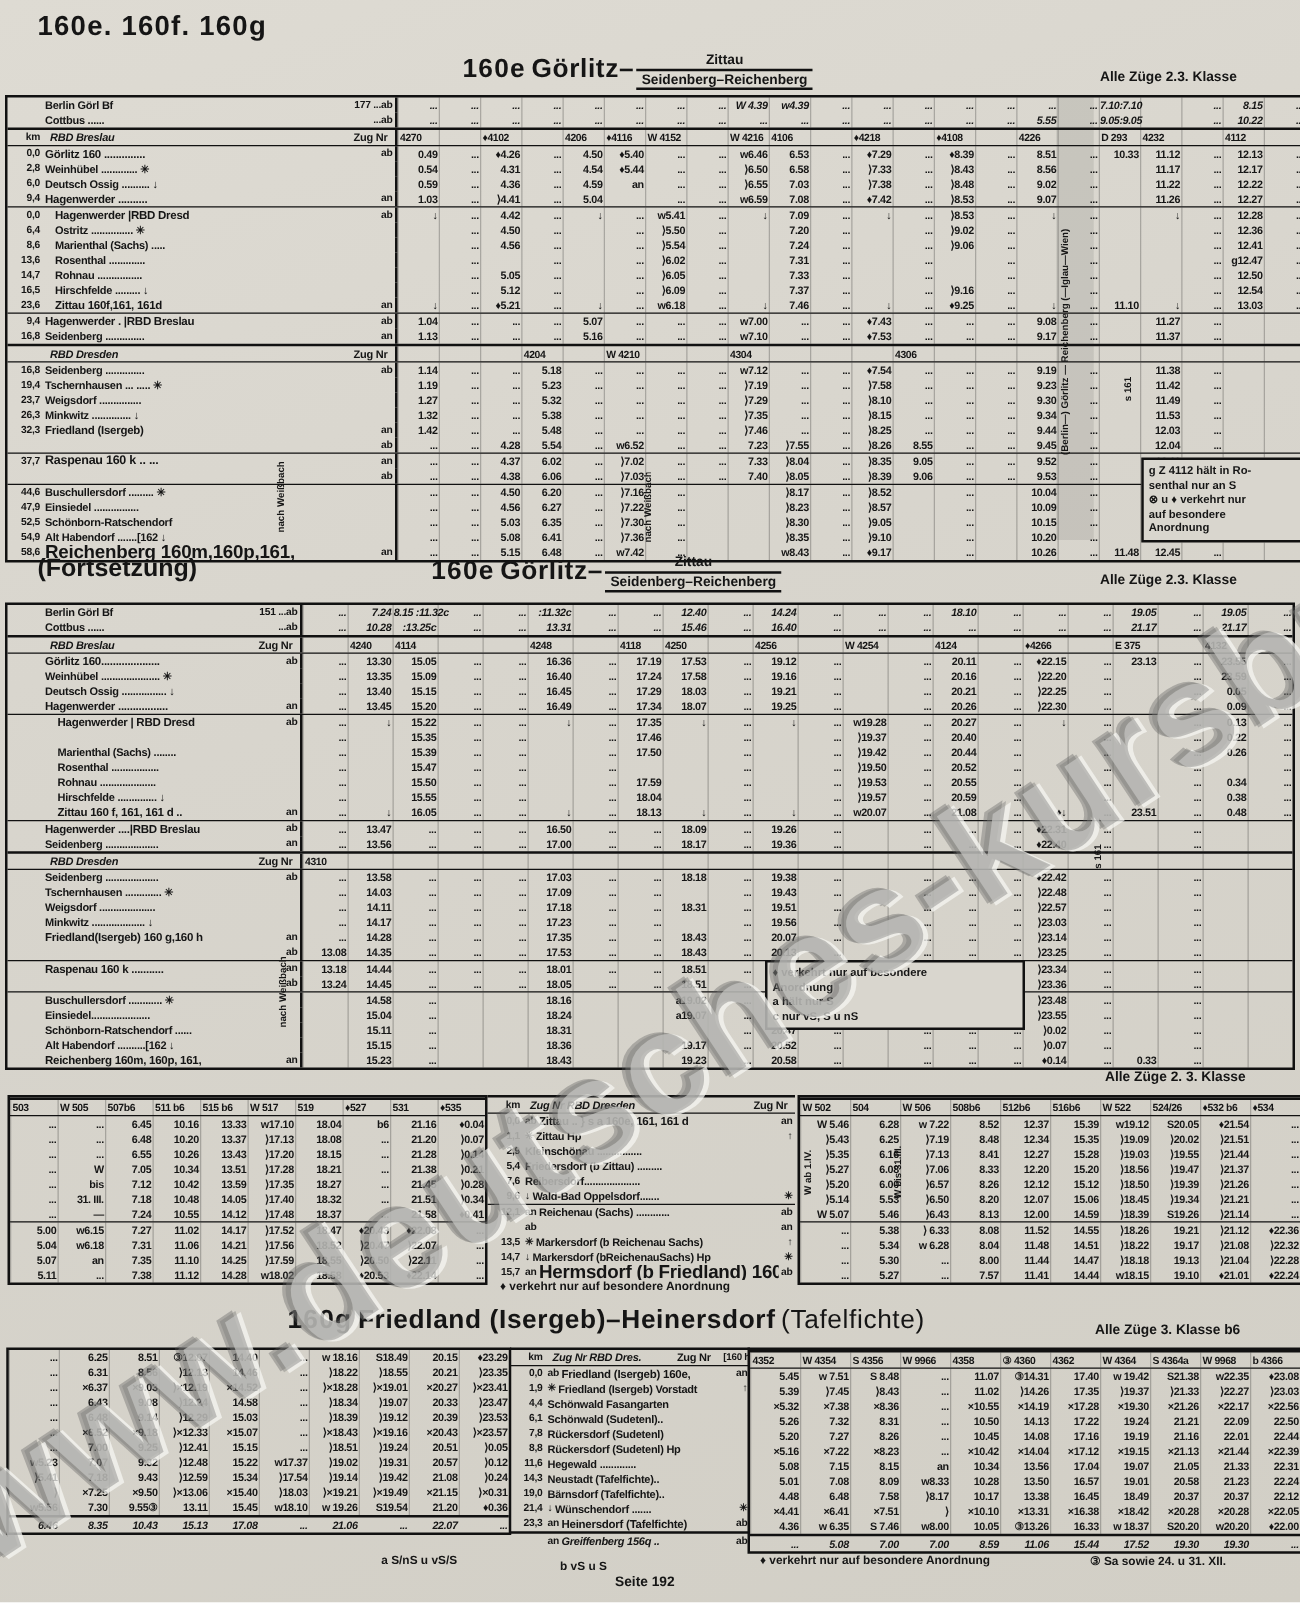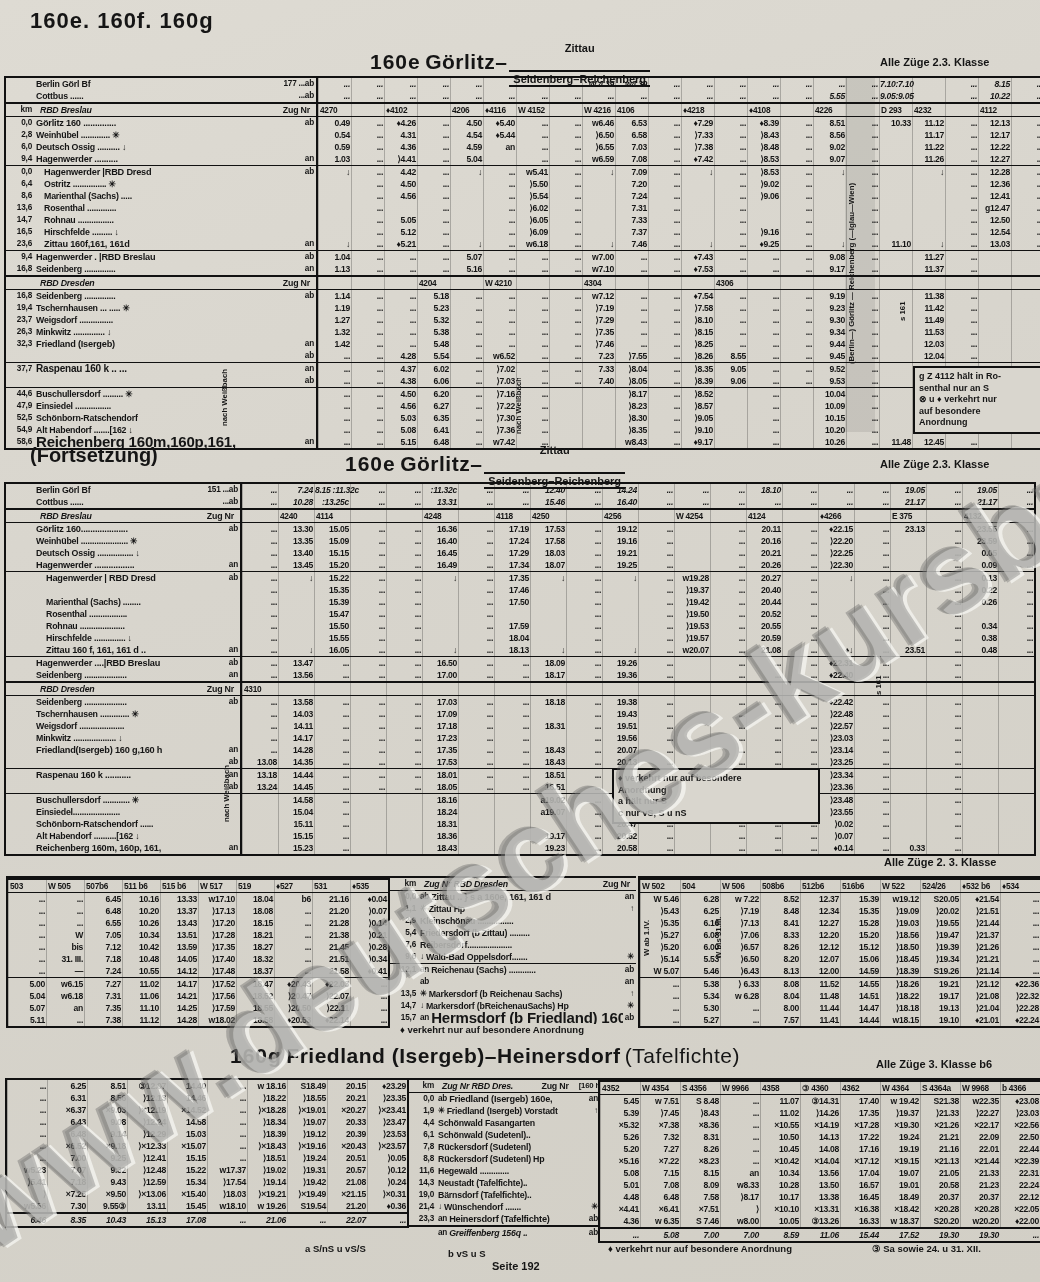--- a/index.html
+++ b/index.html
@@ -9,21 +9,21 @@
   .wm{position:absolute;left:-70px;top:1165px;width:1900px;
       font-size:118px;font-weight:bold;letter-spacing:2px;
       color:rgba(125,125,122,.42);
       text-shadow:3px 3px 0 rgba(245,245,242,.75),-2px -2px 0 rgba(90,90,88,.35);
       transform:rotate(-33.5deg);transform-origin:0 0;white-space:nowrap;pointer-events:none;z-index:5;}
   .pg-title{position:absolute;left:30px;top:8px;font-size:22px;font-weight:bold;letter-spacing:1px;}
   .sec-head{position:absolute;font-weight:bold;white-space:nowrap;}
   .sec-num{font-size:21px;letter-spacing:1px;}
   .sec-big{font-size:21px;letter-spacing:.5px;}
   .branch{display:inline-block;vertical-align:middle;text-align:center;margin-left:2px;}
-  .branch .b-top{display:block;font-size:11px;border-bottom:2.5px solid #111;padding:0 14px 16px 14px;}
+  .branch .b-top{display:block;font-size:11px;border-bottom:2.5px solid #111;padding:0 14px 1px 14px;}
   .branch .b-bot{display:block;font-size:11px;border-bottom:2px solid #111;padding:1px 4px 0 4px;}
   .klasse{position:absolute;font-size:11px;font-weight:bold;white-space:nowrap;}
   .fort{position:absolute;font-size:20px;font-weight:bold;}
   .tt{position:absolute;border:2px solid #111;background:transparent;}
   .tt.noframe{border:none;}
   .tt-row{display:flex;height:12px;line-height:12px;white-space:nowrap;}
   .tt-cell{flex:0 0 var(--cw);width:var(--cw);font-weight:bold;font-size:8.6px;
            text-align:right;padding-right:1px;box-sizing:border-box;
            border-left:1px solid rgba(20,20,20,.25);overflow:visible;letter-spacing:-.3px;}
   .tt-row.zugnr{border-top:2px solid #111;border-bottom:1.5px solid #111;}

